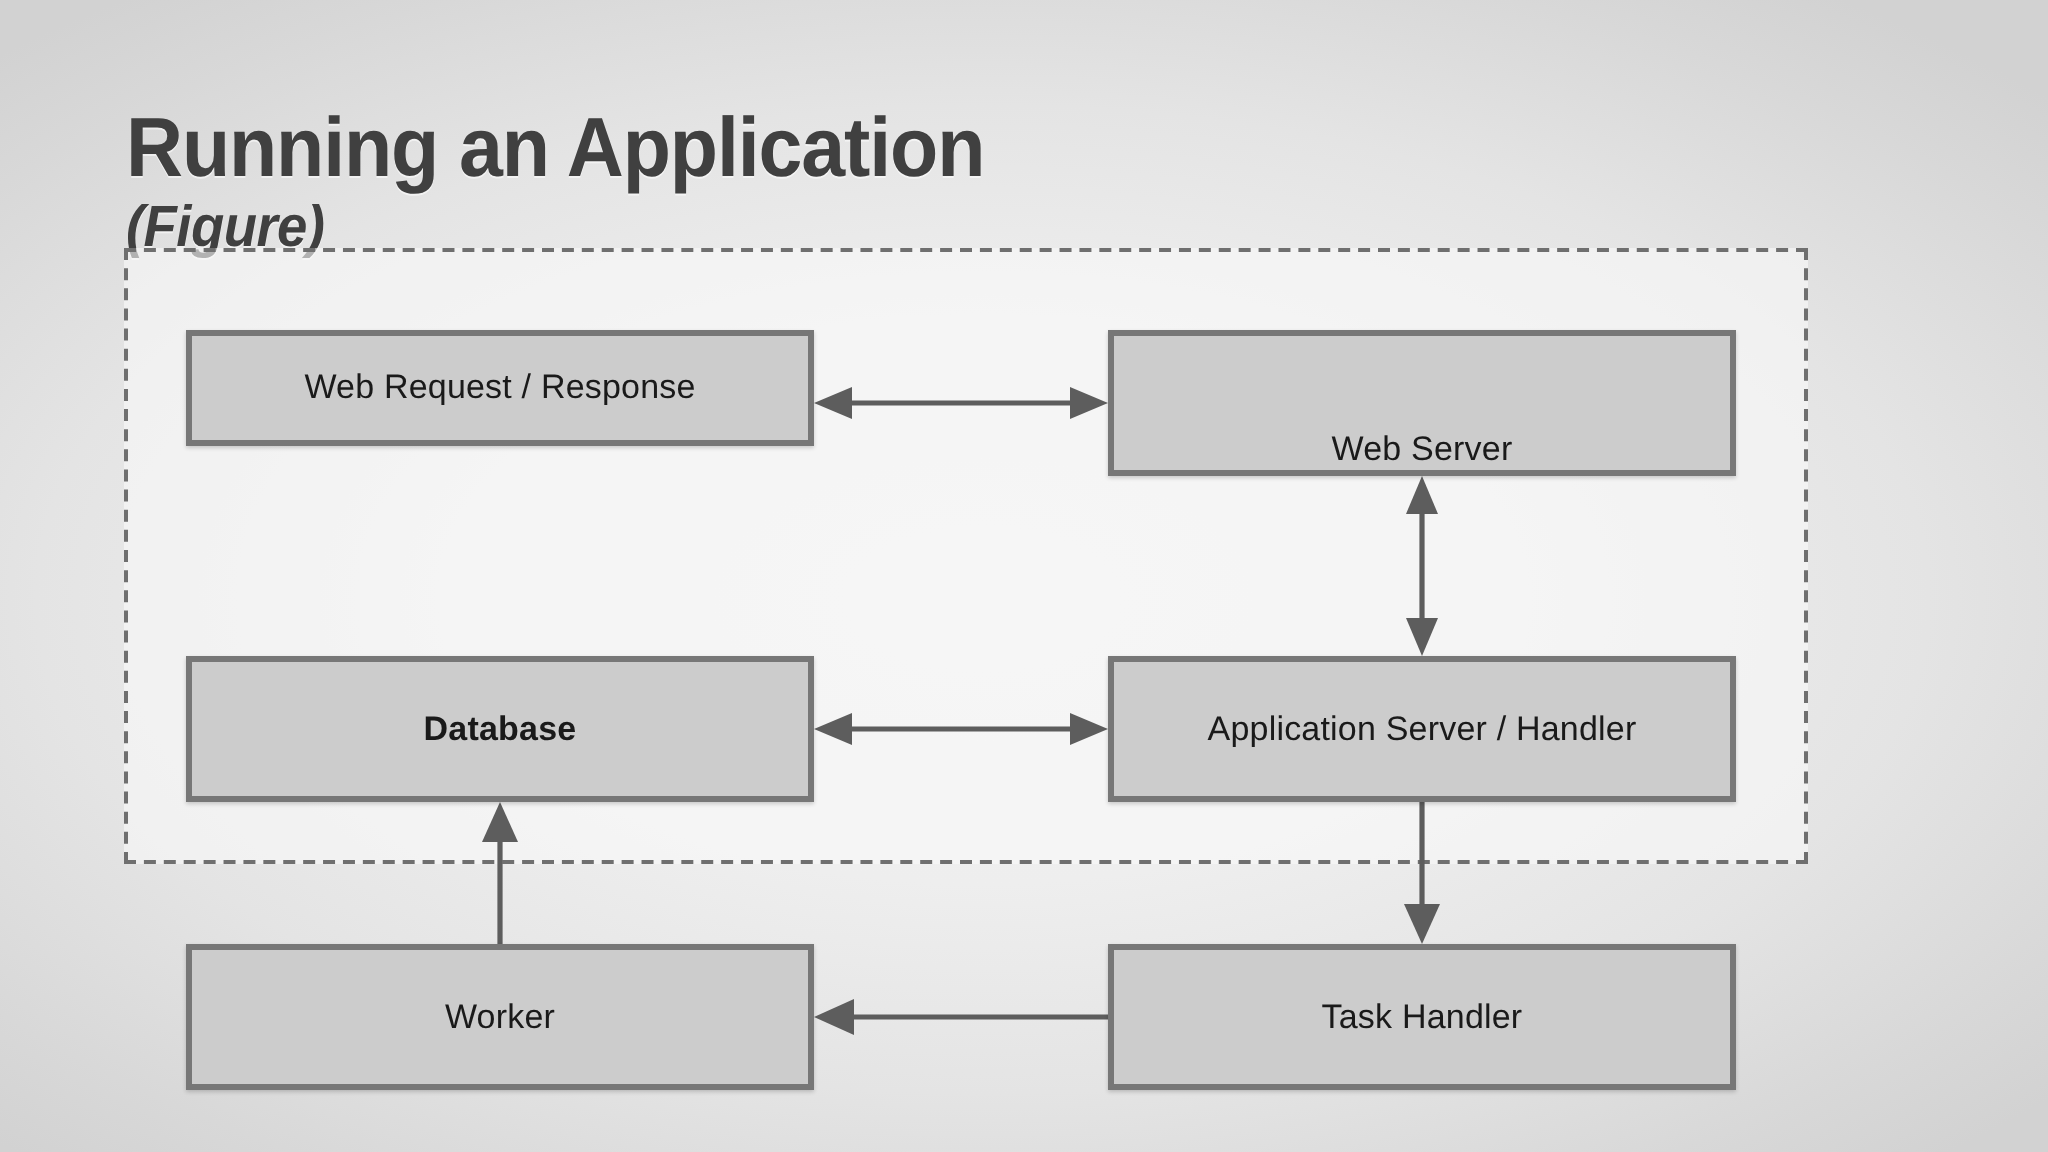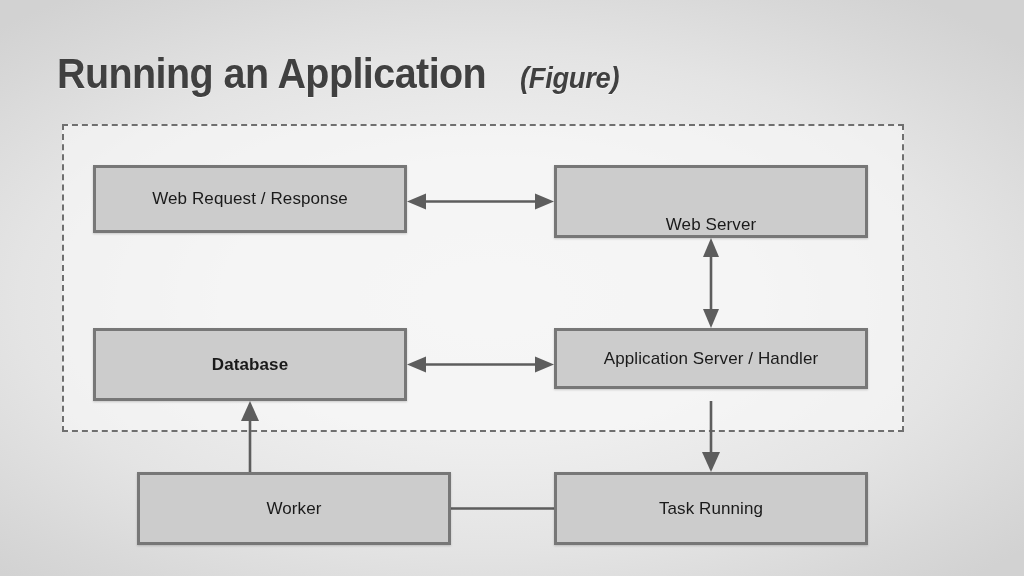--- a/index.html
+++ b/index.html
@@ -26,20 +26,21 @@
   #title {
     position: absolute;
     left: 57px;
     top: 50px;
     height: 56px;
     display: flex;
     align-items: baseline;
     white-space: nowrap;
     color: #404040;
     text-shadow: 0 1px 0 rgba(255,255,255,0.55);
+    flex-direction: column;
   }
   #title .main {
     font-size: 42px;
     font-weight: bold;
     letter-spacing: -0.6px;
     transform: scaleX(0.94);
     transform-origin: left bottom;
   }
   #title .sub {
     font-size: 29px;
@@ -75,25 +76,25 @@
     justify-content: center;
     z-index: 4;
   }
   .node .label {
     font-size: 17px;
     color: #1a1a1a;
     letter-spacing: 0.1px;
     white-space: nowrap;
   }
 
-  #node-web-request { left: 93px;  top: 165px; width: 314px; height: 68px; }
+  #node-web-request { left: 93px;  top: 165px; width: 314px; height: 58px; }
   #node-web-server  { left: 554px; top: 165px; width: 314px; height: 73px; align-items: flex-end; }
   #node-database    { left: 93px;  top: 328px; width: 314px; height: 73px; font-weight: bold; }
-  #node-app-server  { left: 554px; top: 328px; width: 314px; height: 61px; }
-  #node-worker      { left: 93px;  top: 472px; width: 314px; height: 73px; margin-left: 44px; }
+  #node-app-server  { left: 554px; top: 328px; width: 314px; height: 73px; }
+  #node-worker      { left: 93px;  top: 472px; width: 314px; height: 73px; }
   #node-task-broker { left: 554px; top: 472px; width: 314px; height: 73px; }
 
   
   #connectors {
     position: absolute;
     left: 0;
     top: 0;
     width: 1024px;
     height: 576px;
     z-index: 3;
@@ -164,16 +165,16 @@
 
   <div class="node" id="node-app-server">
     <span class="label">Application Server / Handler</span>
   </div>
 
   <div class="node" id="node-worker">
     <span class="label">Worker</span>
   </div>
 
   <div class="node" id="node-task-broker">
-    <span class="label">Task Running</span>
+    <span class="label">Task Handler</span>
   </div>
 
 </div>
 
 </body></html>

